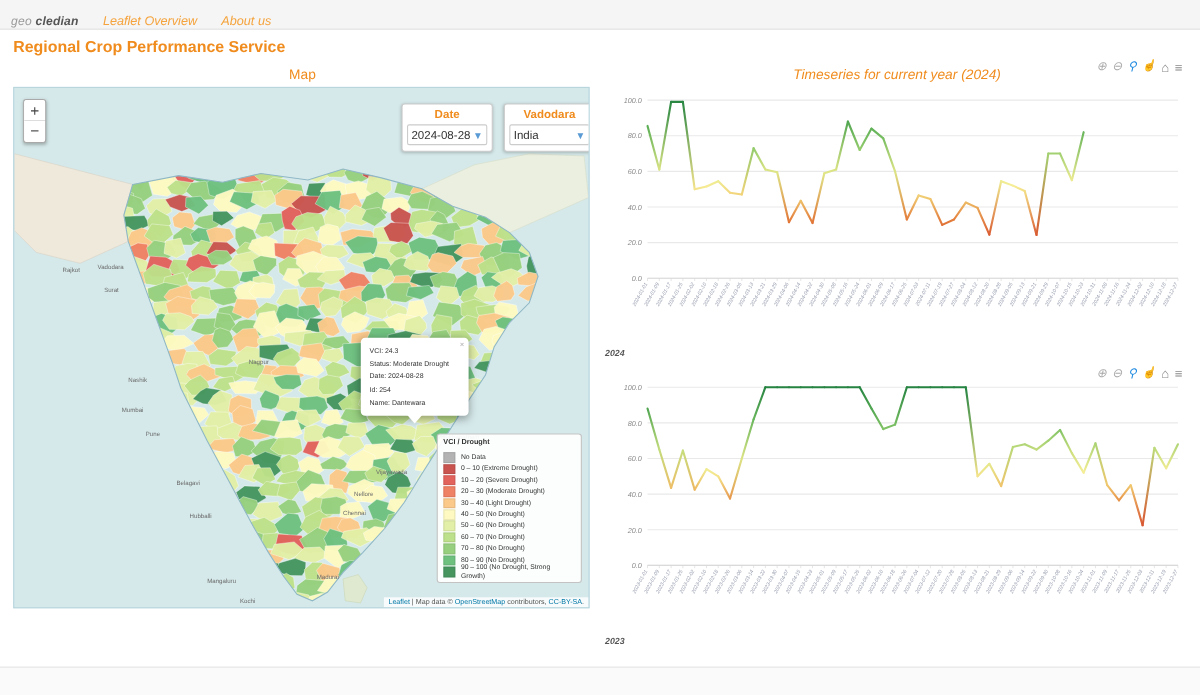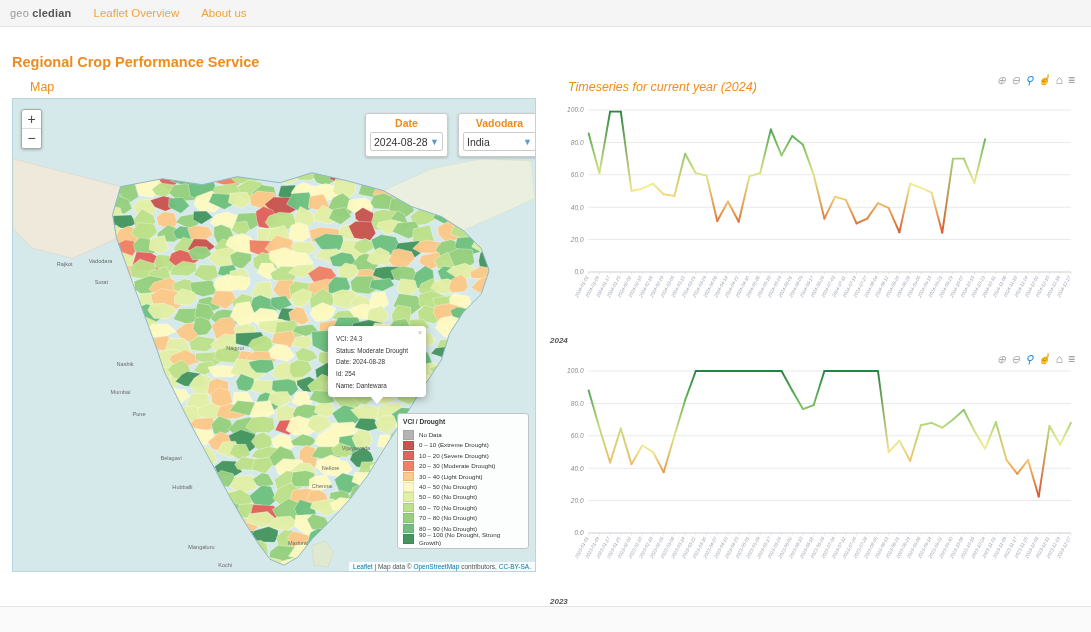--- a/index.html
+++ b/index.html
@@ -8,38 +8,38 @@
     width:1091px; height:632px;
     background:#ffffff;
     font-family:"Liberation Sans", sans-serif;
     font-size:12px;
     color:#333;
     overflow:hidden;
   }
   
   #topnav {
     height:27px; background:#f5f5f5; border-bottom:1px solid #e2e2e2;
-    display:flex; align-items:center; padding:0 10px; gap:22px;
+    display:flex; align-items:flex-end; padding:0 10px; gap:22px;font-style:italic;
   }
   #logo { font-size:11px; letter-spacing:.2px; }
   #logo .geo { color:#9a9a9a; }
   #logo .cledian { color:#555; font-weight:bold; }
   .navlink { color:#f5a33c; font-size:11.5px; text-decoration:none; cursor:pointer; }
 
   
-  #heading { padding:8px 12px 2px 12px;margin-top:19px; }
+  #heading { padding:8px 12px 2px 12px; }
   #pagetitle { color:#f08c1e; font-size:14.5px; font-weight:bold; margin:0 0 2px 0; }
   #pagesub { color:#555; font-size:11.5px; }
 
   
   #main { display:flex; padding:0 12px; gap:14px; }
   #leftcol { width:524px; }
   #rightcol { flex:1;font-style:italic; }
 
-  .sectiontitle { color:#f08c1e; font-size:12.5px; margin:6px 0 4px 18px; }
+  .sectiontitle { color:#f08c1e; font-size:12.5px; margin:6px 0 4px 2px;text-align:center; }
 
   
   #mapwrap {
     position:relative; width:524px; height:474px;
     border:1px solid #b9d6dd; overflow:hidden;
     background:#cfe6ef;
   }
   #mapcanvas { position:absolute; inset:0; }
   .zoomctrl {
     position:absolute; top:10px; left:8px; width:21px;

